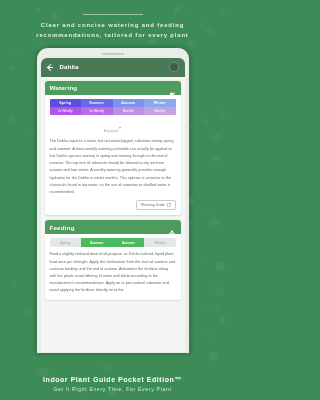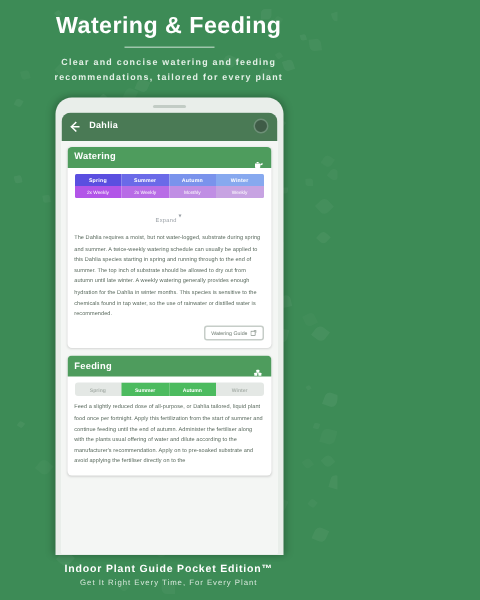--- a/index.html
+++ b/index.html
@@ -310,21 +310,20 @@
     <div class="leaf" style="width: 4.10535px; height: 4.10535px; left: 171.673px; top: 322.077px; transform: rotate(31.9637deg); opacity: 0.69;"></div>
     <div class="leaf" style="width: 9.60643px; height: 9.60643px; left: 138.971px; top: 314.758px; transform: rotate(24.0293deg); opacity: 0.73;"></div>
     <div class="leaf" style="width: 8.27194px; height: 8.27194px; left: 149.203px; top: 36.6072px; transform: rotate(24.0444deg); opacity: 0.76;"></div>
     <div class="leaf" style="width: 8.15805px; height: 8.15805px; left: 173.326px; top: 46.1998px; transform: rotate(12.0057deg); opacity: 0.77;"></div>
     <div class="leaf" style="width: 3.60305px; height: 3.60305px; left: 36.7694px; top: 6.63002px; transform: rotate(53.7628deg); opacity: 0.85;"></div>
     <div class="leaf" style="width: 7.98592px; height: 7.98592px; left: 142.975px; top: 154.387px; transform: rotate(64.7729deg); opacity: 0.93;"></div>
     <div class="leaf" style="width: 9.3485px; height: 9.3485px; left: 172.363px; top: 220.381px; transform: rotate(65.5154deg); opacity: 0.91;"></div>
   </div>
 
 <div class="page-head">
-  <div class="page-title">Watering &amp; Feeding</div>
   <div class="title-rule"></div>
   <div class="page-sub">Clear and concise watering and feeding recommendations, tailored for every plant</div>
 </div>
 
 <div class="phone">
   <div class="speaker"></div>
   <div class="screen">
 
     <div class="appbar">
       <span class="back-icon"></span>

